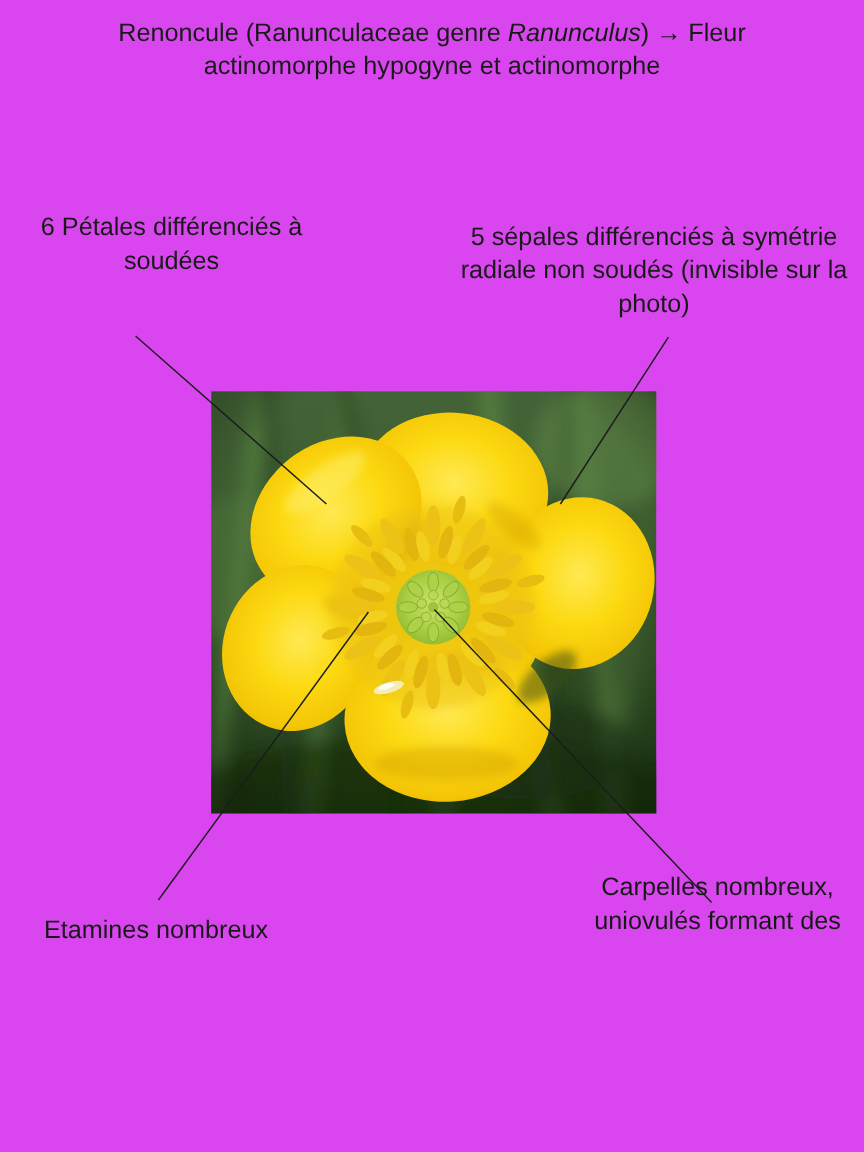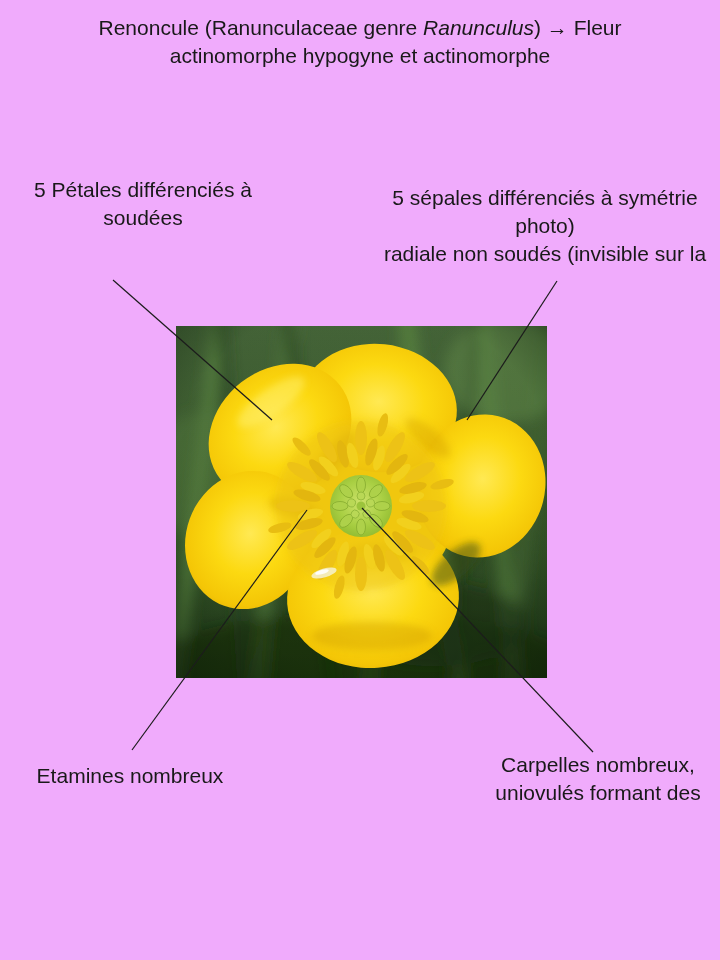--- a/index.html
+++ b/index.html
@@ -1,60 +1,60 @@
 <!DOCTYPE html>
 <html><head>
 <meta charset="utf-8">
 <style>
   html,body{margin:0;padding:0;background:#ffffff;}
   .slide{
-    position:relative;width:720px;height:960px;background:#f0abfc;
+    position:relative;width:720px;height:960px;background:#d946ef;
     font-family:"Liberation Sans","DejaVu Sans",sans-serif;
     color:#191919;overflow:hidden;
   }
   .title{
     position:absolute;top:14px;left:360px;transform:translateX(-50%);
     text-align:center;font-size:21px;line-height:28px;white-space:nowrap;
   }
   .title .t-line{white-space:nowrap;}
   .callout{
     position:absolute;text-align:center;font-size:21px;line-height:28px;
   }
   .callout .c-line{white-space:nowrap;}
   .callout.petals{top:176px;left:143px;transform:translateX(-50%);}
   .callout.sepals{top:184px;left:545px;transform:translateX(-50%);}
   .callout.stamens{top:762px;left:130px;transform:translateX(-50%);}
-  .callout.carpels{top:751px;left:598px;transform:translateX(-50%);}
+  .callout.carpels{top:726px;left:598px;transform:translateX(-50%);}
   .photo{
     position:absolute;left:176px;top:326px;width:371px;height:352px;
   }
   .connectors{
     position:absolute;left:0;top:0;width:720px;height:960px;
     pointer-events:none;
   }
 </style>
 </head>
 <body>
 
 <div class="slide">
 
   <div class="title">
     <div class="t-line"><span>Renoncule (Ranunculaceae genre </span><i>Ranunculus</i><span>) → Fleur</span></div>
     <div class="t-line">actinomorphe hypogyne et actinomorphe</div>
   </div>
 
   <div class="callout petals">
-    <div class="c-line">5 Pétales différenciés à</div>
+    <div class="c-line">6 Pétales différenciés à</div>
     <div class="c-line">soudées</div>
   </div>
 
   <div class="callout sepals">
     <div class="c-line">5 sépales différenciés à symétrie</div>
+    <div class="c-line">radiale non soudés (invisible sur la</div>
     <div class="c-line">photo)</div>
-    <div class="c-line">radiale non soudés (invisible sur la</div>
   </div>
 
   <div class="callout stamens">
     <div class="c-line">Etamines nombreux</div>
   </div>
 
   <div class="callout carpels">
     <div class="c-line">Carpelles nombreux,</div>
     <div class="c-line">uniovulés formant des</div>
   </div>

